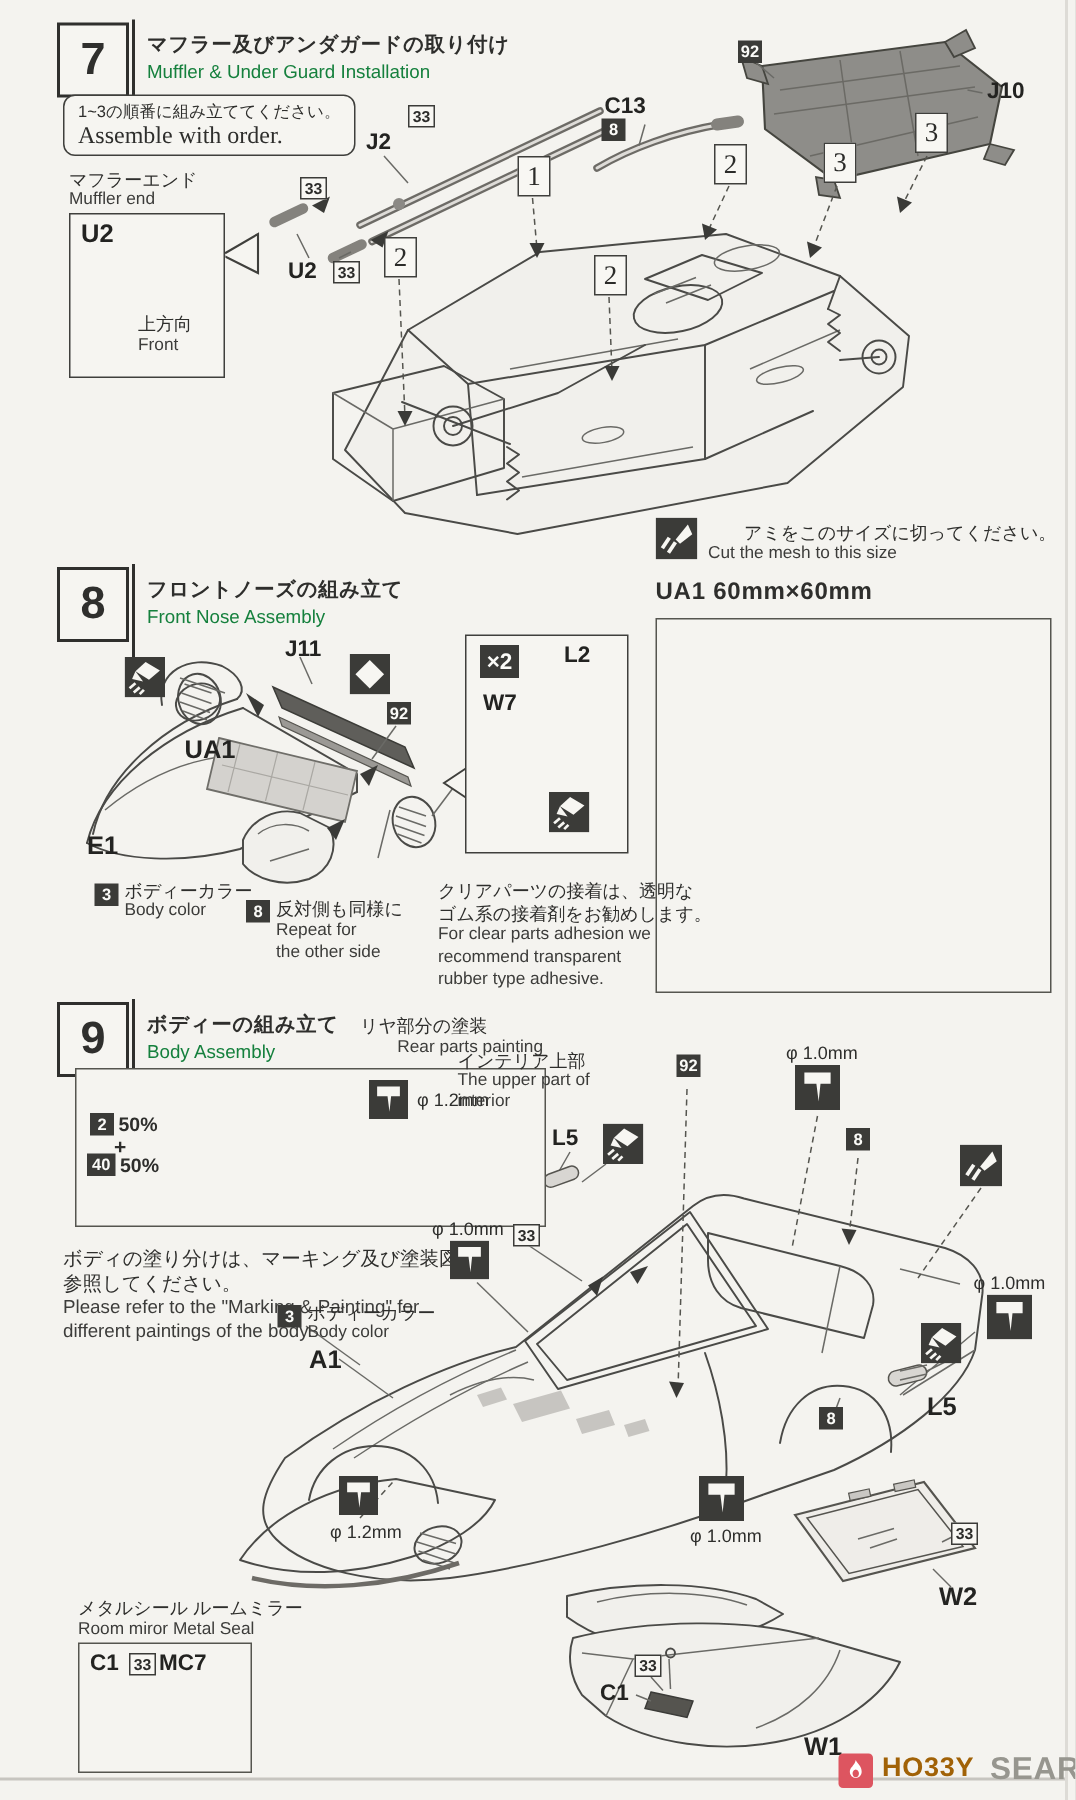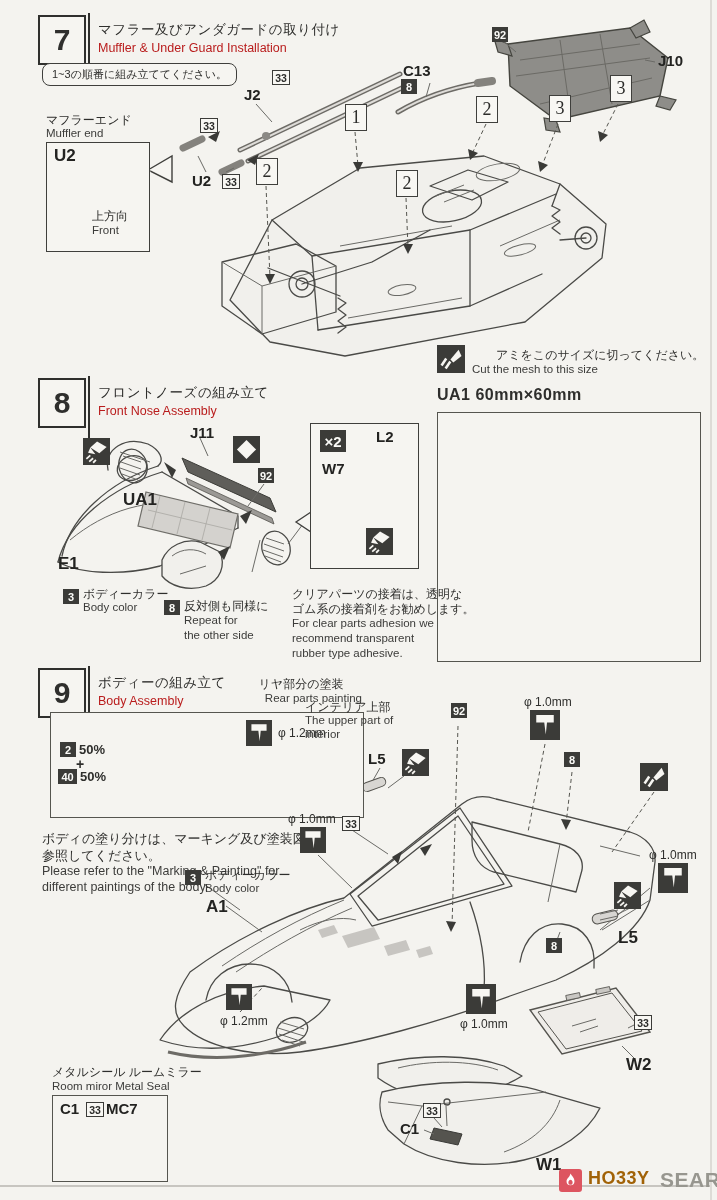--- a/index.html
+++ b/index.html
@@ -8,22 +8,22 @@
   .abs{position:absolute;}
   svg{display:block;}
   .ln{fill:none;stroke:#4a4a47;stroke-width:1.3;stroke-linejoin:round;stroke-linecap:round;}
   .lnt{fill:none;stroke:#6a6a66;stroke-width:1;stroke-linejoin:round;}
   .dash{fill:none;stroke:#55554f;stroke-width:1;stroke-dasharray:4 3;}
   .fillp{fill:#f1f0ec;}
   .arr{fill:#3a3a37;stroke:none;}
   .stephead-box{border:2px solid #2f2f2d;background:#f6f5f1;display:flex;align-items:center;justify-content:center;
       font-weight:bold;font-size:30px;color:#2f2f2d;}
   .vline{background:#2f2f2d;width:2px;}
-  .t-jp{font-size:13.5px;font-weight:normal;letter-spacing:.5px;white-space:nowrap;}
-  .t-en{font-size:12.5px;color:#b91c1c;white-space:nowrap;text-align:right;}
+  .t-jp{font-size:13.5px;font-weight:bold;letter-spacing:.5px;white-space:nowrap;}
+  .t-en{font-size:12.5px;color:#15803d;white-space:nowrap;text-align:right;}
   .s-jp{font-size:12px;white-space:nowrap;}
   .s-en{font-size:11.5px;color:#3c3c3a;white-space:nowrap;}
   .plabel{font-weight:bold;font-size:15px;color:#232321;white-space:nowrap;}
   .plabel-lg{font-weight:bold;font-size:17px;color:#232321;white-space:nowrap;}
   .badge-d{background:#3b3b38;color:#fbfbf8;font-weight:bold;font-size:11px;
      width:16px;height:15px;display:flex;align-items:center;justify-content:center;}
   .badge-l{background:#f8f7f3;border:1.5px solid #3b3b38;color:#2c2c2a;font-weight:bold;font-size:10.5px;
      width:16px;height:13px;display:flex;align-items:center;justify-content:center;}
   .stepbox{background:#f8f7f3;border:1.3px solid #3f3f3c;font-family:"Liberation Serif",serif;
      font-size:18px;color:#2c2c2a;width:20px;height:25px;display:flex;align-items:center;justify-content:center;}
@@ -325,20 +325,21 @@
 
 <div class="abs stephead-box" style="left:38px;top:15px;width:44px;height:46px">
       <span>7</span>
     </div>
 <div class="abs vline" style="left:88px;top:13px;height:62px"></div>
 <div class="abs t-jp" style="left:98px;top:21px">マフラー及びアンダガードの取り付け</div>
 <div class="abs t-en" style="left:98px;top:41px">Muffler &amp; Under Guard Installation</div>
 
 <div class="abs notebox" style="left:42px;top:63px">
   <div class="jp">1~3の順番に組み立ててください。</div>
+  <div class="en">Assemble with order.</div>
 </div>
 
 <div class="abs s-jp" style="left:46px;top:112px">マフラーエンド</div>
 <div class="abs s-en" style="left:46px;top:127px">Muffler end</div>
 
 <div class="abs partbox" style="left:46px;top:142px;width:102px;height:108px"></div>
 <div class="abs plabel-lg" style="left:54px;top:146px">U2</div>
 <div class="abs s-jp" style="left:92px;top:208px">上方向</div>
 <div class="abs s-en" style="left:92px;top:224px">Front</div>
 
@@ -408,21 +409,21 @@
 <div class="abs s-en" style="left:292px;top:632px">recommend transparent</div>
 <div class="abs s-en" style="left:292px;top:647px">rubber type adhesive.</div>
 
 <div class="abs stephead-box" style="left:38px;top:668px;width:44px;height:46px">
       <span>9</span>
     </div>
 <div class="abs vline" style="left:88px;top:666px;height:62px"></div>
 <div class="abs t-jp" style="left:98px;top:674px">ボディーの組み立て</div>
 <div class="abs t-en" style="left:98px;top:694px">Body Assembly</div>
 
-<div class="abs s-jp" style="left:240px;top:676px;width:122px;text-align:center">リヤ部分の塗装</div>
+<div class="abs s-jp" style="left:240px;top:676px;width:122px;text-align:left">リヤ部分の塗装</div>
 <div class="abs s-en" style="left:225px;top:692px;width:137px;text-align:right">Rear parts painting</div>
 <div class="abs thinbox" style="left:50px;top:712px;width:312px;height:104px"></div>
 
 <svg class="abs" style="left:246px;top:720px" width="26" height="26">
       <use href="#ic-drill" width="26" height="26"></use>
     </svg>
 <div class="abs s-jp" style="left:278px;top:726px">φ 1.2mm</div>
 
 <div class="abs mixrow" style="left:60px;top:742px">
   <span class="badge-d">2</span>

